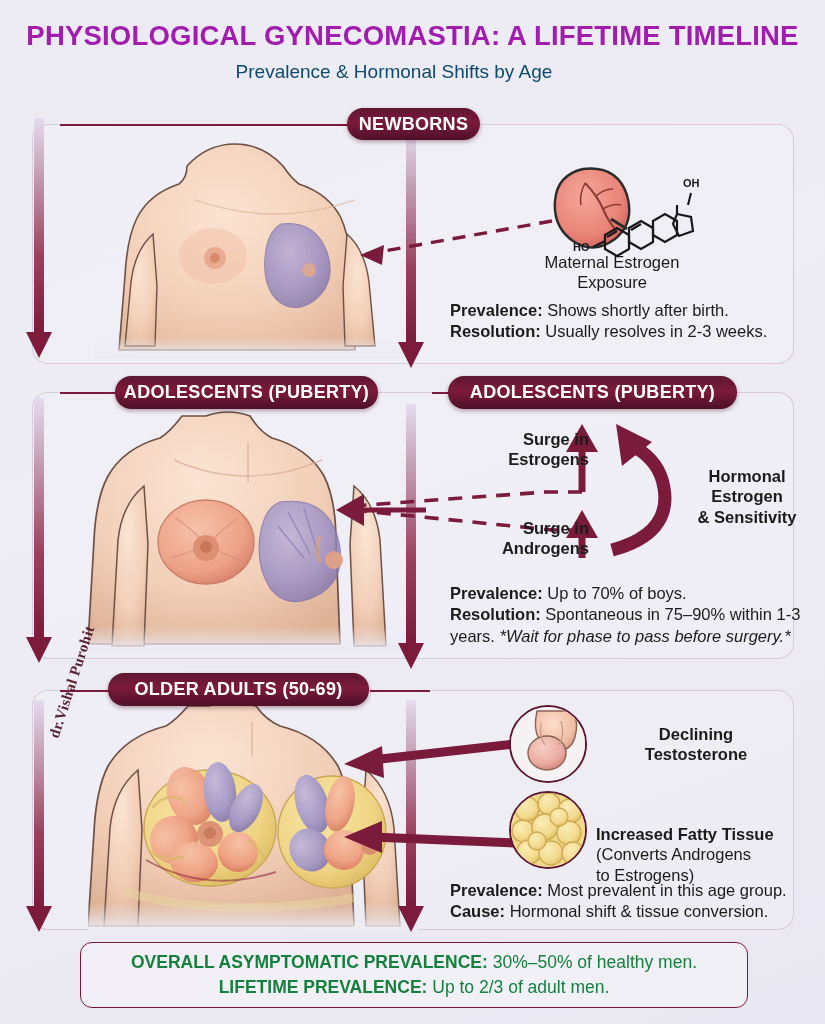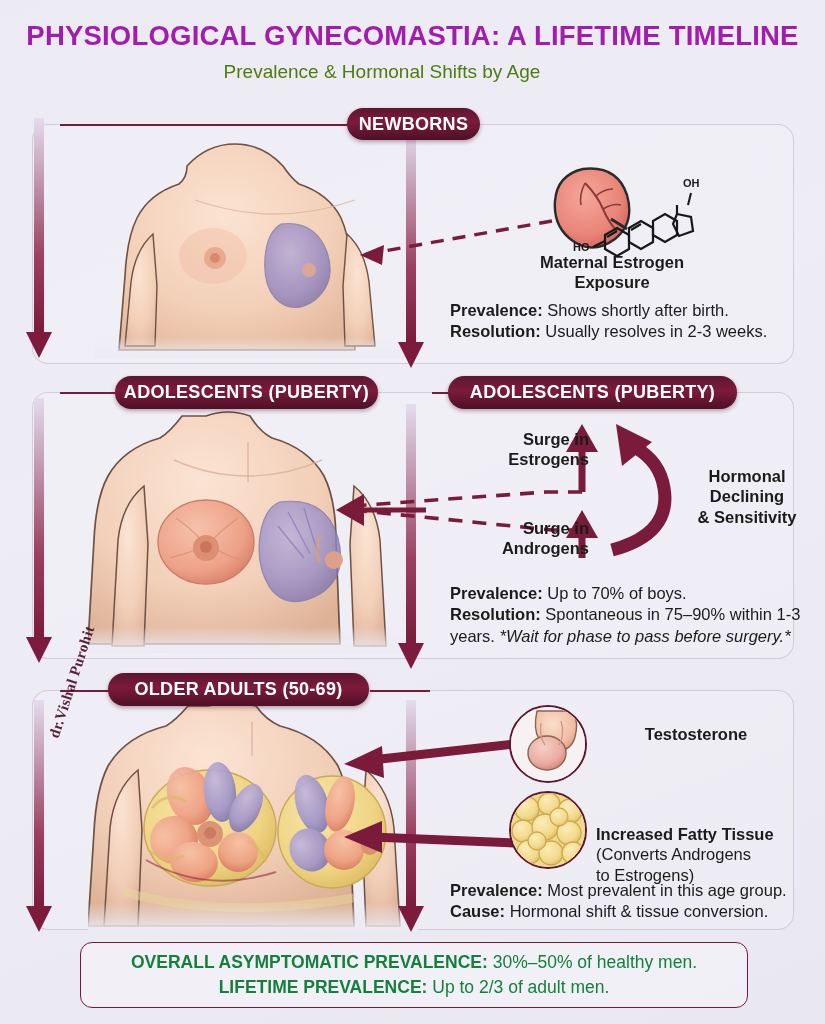--- a/index.html
+++ b/index.html
@@ -13,22 +13,22 @@
     position:relative;
   }
   .stage{position:absolute;inset:0;}
   
   .title{
     position:absolute;top:20px;left:0;width:825px;text-align:center;
     font-size:27.5px;font-weight:bold;letter-spacing:.2px;
     color:#a21caf;
   }
   .subtitle{
-    position:absolute;top:61px;left:0;width:764px;text-align:center;
-    font-size:19px;color:#4d7c0f;
+    position:absolute;top:61px;left:12px;width:764px;text-align:center;
+    font-size:19px;color:#0c4a6e;
   }
   
   .card{
     position:absolute;border:1px solid rgba(160,120,150,.30);
     border-radius:16px;background:rgba(255,255,255,.18);
   }
   
   .pill{
     position:absolute;
     background:linear-gradient(180deg,#5d1630 0%,#7d1a3c 45%,#4d1026 100%);
@@ -77,21 +77,21 @@
   
   .watermark{
     position:absolute;left:46px;top:735px;
     font-family:"Liberation Serif", serif;font-size:15px;font-weight:bold;
     color:#4a1024;transform:rotate(-72deg);transform-origin:left top;
     letter-spacing:.4px;z-index:8;opacity:.92;white-space:nowrap;
   }
   
   .dash-svg, .solid-svg{position:absolute;z-index:6;overflow:visible;}
   
-  .cap{position:absolute;text-align:center;font-weight:bold;font-size:16.5px;line-height:1.22;z-index:6;}
+  .cap{position:absolute;text-align:center;font-weight:normal;font-size:16.5px;line-height:1.22;z-index:6;}
 </style>
 </head>
 <body>
 
 <div class="stage">
 
   <div class="title">PHYSIOLOGICAL GYNECOMASTIA: A LIFETIME TIMELINE</div>
   <div class="subtitle">Prevalence &amp; Hormonal Shifts by Age</div>
 
   <div class="card" style="left:32px;top:124px;width:760px;height:238px;"></div>
@@ -279,21 +279,21 @@
   <div class="infolabel" style="left:493px;top:429px;width:96px;text-align:right;">
     <div>Surge in</div>
     <div>Estrogens</div>
   </div>
   <div class="infolabel" style="left:493px;top:518px;width:96px;text-align:right;">
     <div>Surge in</div>
     <div>Androgens</div>
   </div>
   <div class="infolabel" style="left:682px;top:466px;width:130px;">
     <div>Hormonal</div>
-    <div>Declining</div>
+    <div>Estrogen</div>
     <div>&amp; Sensitivity</div>
   </div>
 
   <div class="infotext" style="left:450px;top:583px;width:356px;">
     <div>
       <b>Prevalence:</b>
       <span>Up to 70% of boys.</span>
     </div>
     <div>
       <b>Resolution:</b>
@@ -411,20 +411,21 @@
         <circle cx="18" cy="59" r="12"></circle>
           <circle cx="40" cy="60" r="12"></circle>
           <circle cx="62" cy="60" r="11"></circle>
         <circle cx="48" cy="24" r="9"></circle>
           <circle cx="26" cy="48" r="9"></circle>
       </g>
     </svg>
   </div>
 
   <div class="infolabel" style="left:596px;top:724px;width:200px;">
+    <div>Declining</div>
     <div>Testosterone</div>
   </div>
   <div style="position:absolute;left:596px;top:796px;width:215px;font-size:16.5px;line-height:1.24;z-index:6;margin-top:28px;">
     <div style="font-weight:bold;">Increased Fatty Tissue</div>
     <div>(Converts Androgens</div>
     <div>to Estrogens)</div>
   </div>
 
   <div class="infotext" style="left:450px;top:880px;width:356px;">
     <div>

